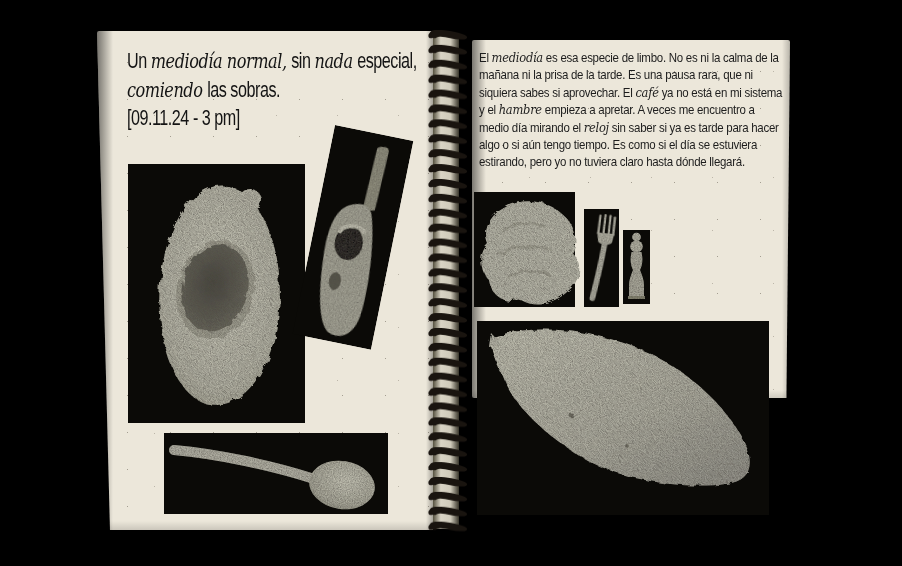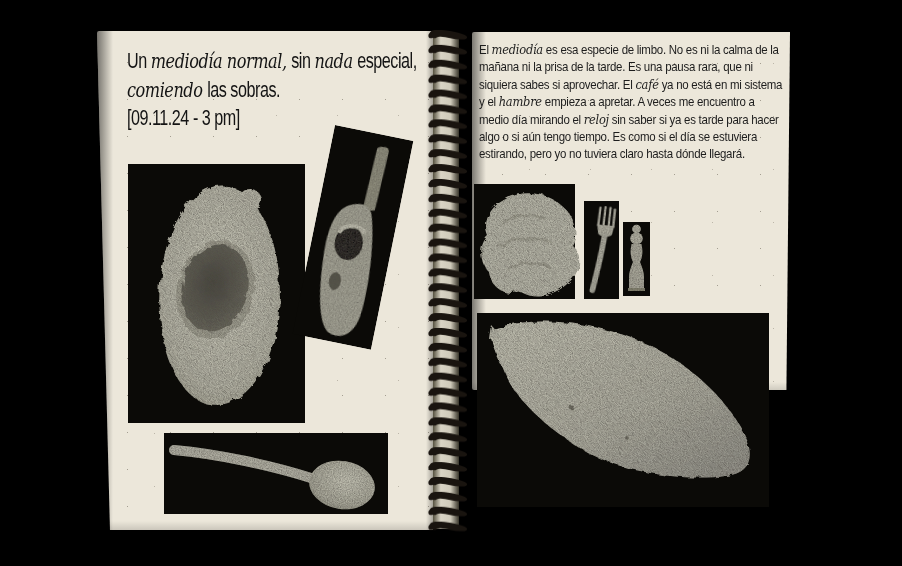--- a/index.html
+++ b/index.html
@@ -10,22 +10,22 @@
   .page::after{content:"";position:absolute;inset:0;pointer-events:none;z-index:2;
     background-image:radial-gradient(rgba(45,38,25,.38) .5px,transparent .8px),
                      radial-gradient(rgba(45,38,25,.25) .5px,transparent .8px);
     background-size:43px 37px,61px 53px;background-position:9px 13px,27px 5px;}
   .page.left{left:97px;top:31px;width:338px;height:499px;
     clip-path:polygon(0px 0px,338px 0px,336px 499px,13px 499px);}
   .page.left::before{background:
     linear-gradient(90deg,rgba(0,0,0,.50),rgba(0,0,0,0) 16px),
     linear-gradient(270deg,rgba(0,0,0,.38),rgba(0,0,0,0) 9px),
     linear-gradient(0deg,rgba(0,0,0,.14),transparent 9px);}
-  .page.right{left:472px;top:32px;width:318px;height:358px;
-    clip-path:polygon(0 0,318px 0,313px 498px,0 498px);padding-left:27px;}
+  .page.right{left:472px;top:40px;width:318px;height:358px;
+    clip-path:polygon(0 0,318px 0,313px 498px,0 498px);}
   .page.right::before{background:
     linear-gradient(90deg,rgba(0,0,0,.48),rgba(0,0,0,0) 14px),
     linear-gradient(270deg,rgba(0,0,0,.22),transparent 8px),
     linear-gradient(0deg,rgba(0,0,0,.12),transparent 8px);}
   .spine-strip{position:absolute;left:433px;top:33px;width:26px;height:496px;z-index:4;
     border-radius:3px;
     background:linear-gradient(90deg,#55513f 0,#d9d4c5 30%,#cfcaba 68%,#38352a 100%);}
   .spiral{position:absolute;left:426px;top:27px;z-index:6;}
 
   

